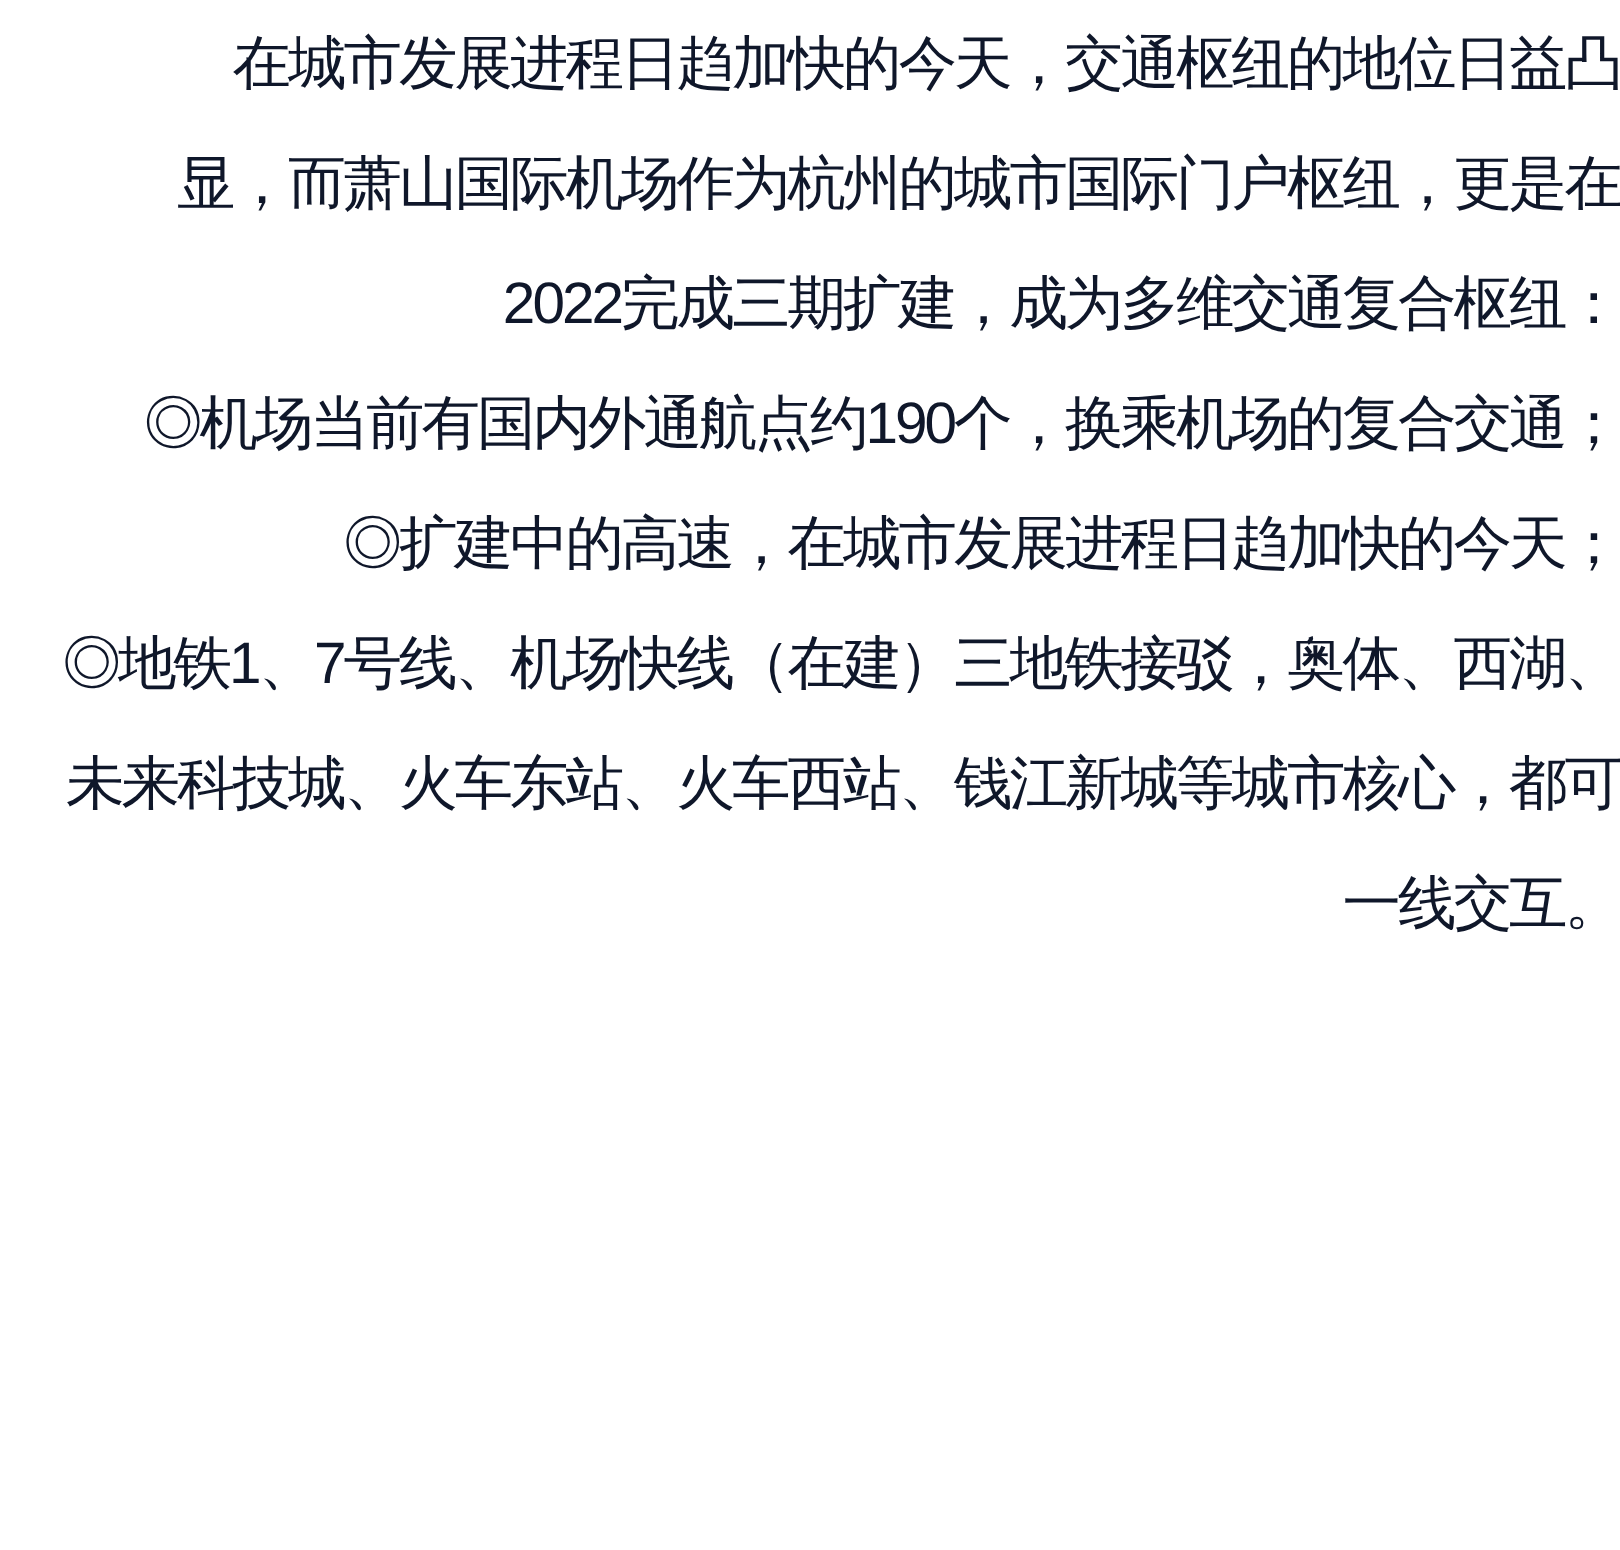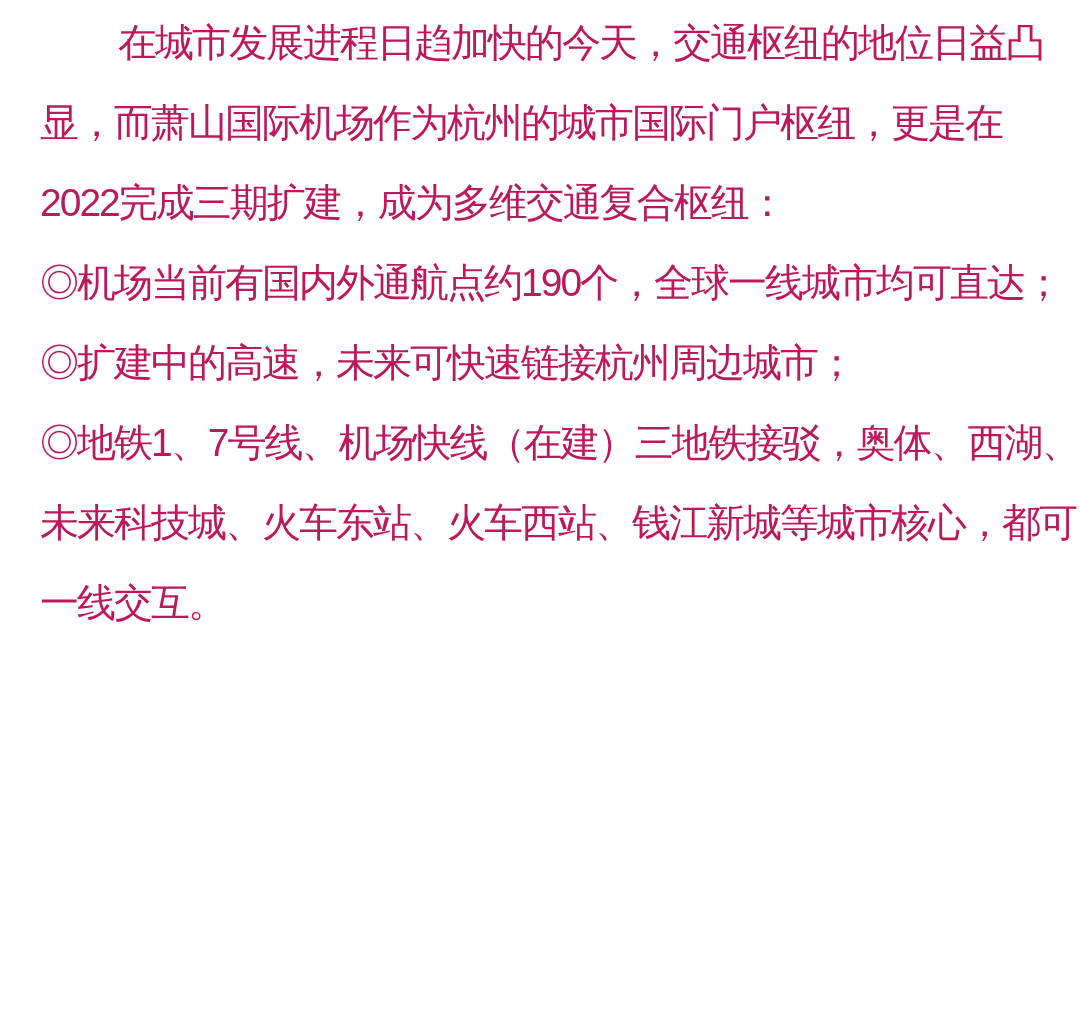--- a/index.html
+++ b/index.html
@@ -8,46 +8,46 @@
     background: #ffffff;
   }
   .page {
     position: relative;
     width: 1080px;
     height: 1033px;
     box-sizing: border-box;
     padding: 3px 0 0 40px;
     overflow: hidden;
     background: #ffffff;
-    color: #be185d;
+    color: #0f172a;
     font-family: "Liberation Sans", sans-serif;
     font-weight: 300;
     font-size: 39px;
     letter-spacing: -2px;
     line-height: 80px;
-    text-align: left;
+    text-align: right;
   }
   .para {
     margin: 0;
     white-space: pre; 
   }
   .para.indent {
     text-indent: 2em; 
   }
 </style>
 </head>
 <body>
 
 <div class="page">
   <p class="para indent">在城市发展进程日趋加快的今天，交通枢纽的地位日益凸
 显，而萧山国际机场作为杭州的城市国际门户枢纽，更是在
 2022完成三期扩建，成为多维交通复合枢纽：</p>
 
-  <p class="para">◎机场当前有国内外通航点约190个，全球一线城市均可直达；</p>
+  <p class="para">◎机场当前有国内外通航点约190个，换乘机场的复合交通；</p>
 
 
-  <p class="para">◎扩建中的高速，未来可快速链接杭州周边城市；</p>
+  <p class="para">◎扩建中的高速，在城市发展进程日趋加快的今天；</p>
 
   <p class="para">◎地铁1、7号线、机场快线（在建）三地铁接驳，奥体、西湖、
 未来科技城、火车东站、火车西站、钱江新城等城市核心，都可
 一线交互。</p>
 
 </div>
 
 </body></html>

